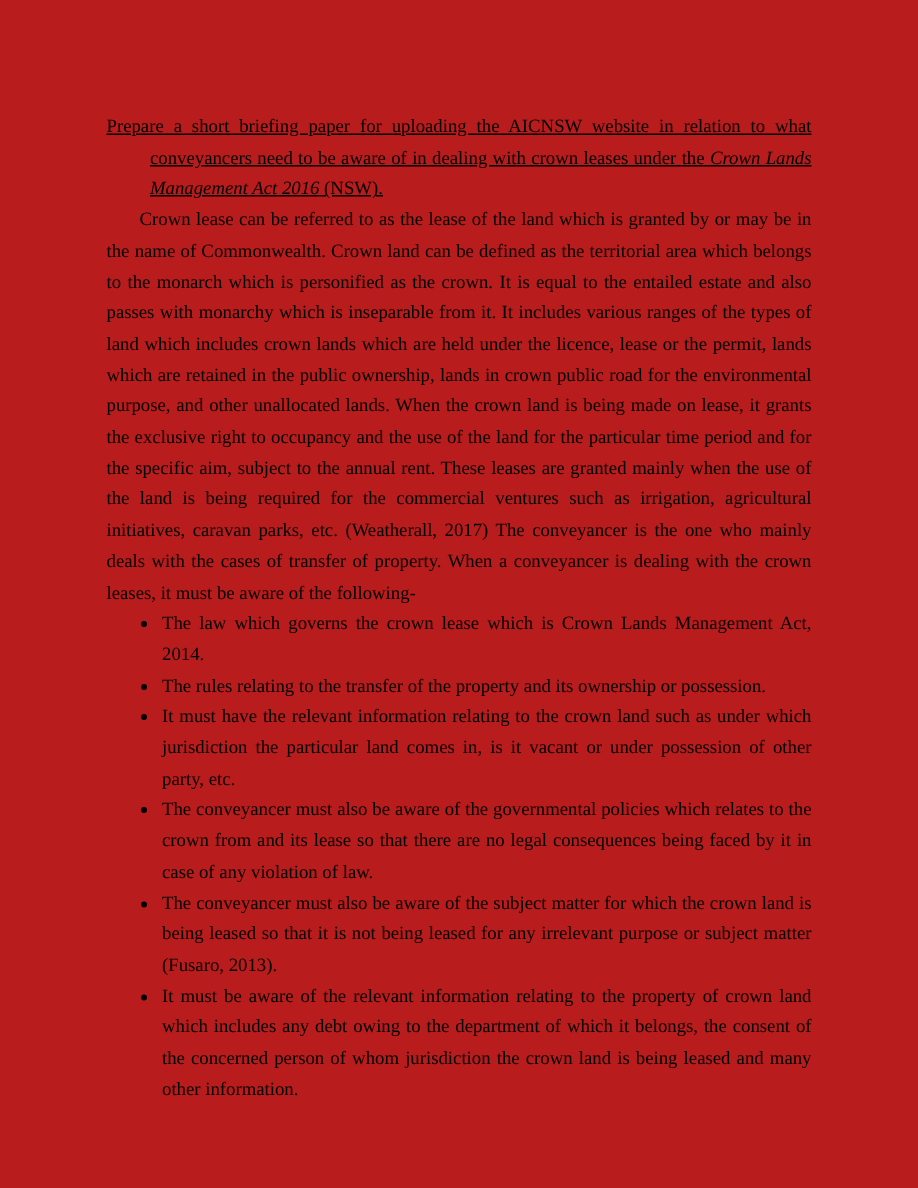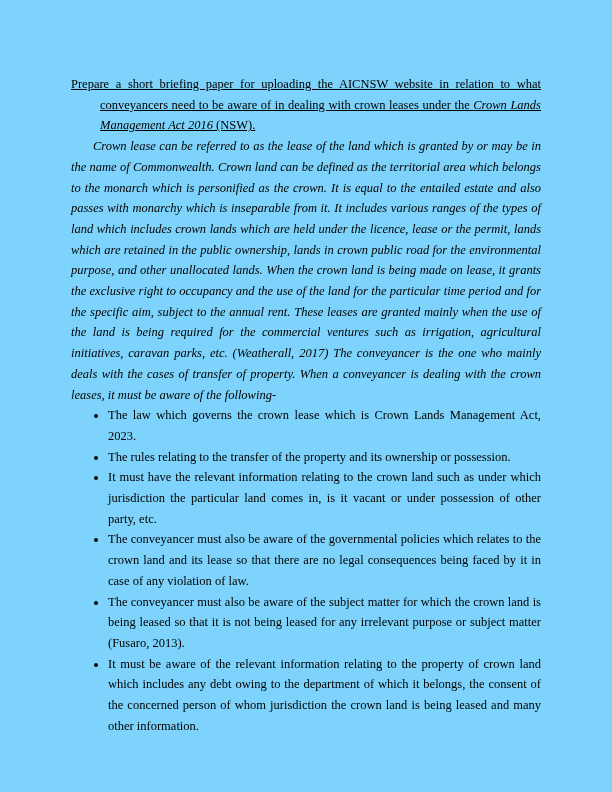--- a/index.html
+++ b/index.html
@@ -5,21 +5,21 @@
   html, body {
     margin: 0;
     padding: 0;
     background: #ffffff;
   }
   .page {
     position: relative;
     width: 612px;
     height: 792px;
     box-sizing: border-box;
-    background: #7dd3fc;
+    background: #b91c1c;
     color: #000000;
     padding: 74px 71px 60px 71px;
     font-family: "Liberation Serif", "DejaVu Serif", serif;
     font-size: 12.5px;
     line-height: 20.7px;
     overflow: hidden;
   }
   .heading {
     margin: 0;
     text-align: justify;
@@ -27,21 +27,20 @@
     padding-left: 29px;
     text-indent: -29px;
   }
   .heading .italic {
     font-style: italic;
   }
   .body-para {
     margin: 0;
     text-align: justify;
     text-indent: 22px;
-    font-style: italic;
   }
   .bullets {
     margin: 0;
     padding: 0 0 0 37px;
     list-style-position: outside;
   }
   .bullets li {
     text-align: justify;
     list-style-type: disc;
   }
@@ -49,21 +48,21 @@
 </head>
 <body>
 
 <div class="page">
 
   <p class="heading"><span>Prepare a short briefing paper for uploading the AICNSW website in relation to what conveyancers need to be aware of in dealing with crown leases under the </span><span class="italic">Crown Lands Management Act 2016</span><span> (NSW).</span></p>
 
   <p class="body-para">Crown lease can be referred to as the lease of the land which is granted by or may be in the name of Commonwealth. Crown land can be defined as the territorial area which belongs to the monarch which is personified as the crown. It is equal to the entailed estate and also passes with monarchy which is inseparable from it. It includes various ranges of the types of land which includes crown lands which are held under the licence, lease or the permit, lands which are retained in the public ownership, lands in crown public road for the environmental purpose, and other unallocated lands. When the crown land is being made on lease, it grants the exclusive right to occupancy and the use of the land for the particular time period and for the specific aim, subject to the annual rent. These leases are granted mainly when the use of the land is being required for the commercial ventures such as irrigation, agricultural initiatives, caravan parks, etc. (Weatherall, 2017) The conveyancer is the one who mainly deals with the cases of transfer of property. When a conveyancer is dealing with the crown leases, it must be aware of the following-</p>
 
   <ul class="bullets">
-    <li>The law which governs the crown lease which is Crown Lands Management Act, 2023.</li>
+    <li>The law which governs the crown lease which is Crown Lands Management Act, 2014.</li>
     <li>The rules relating to the transfer of the property and its ownership or possession.</li>
     <li>It must have the relevant information relating to the crown land such as under which jurisdiction the particular land comes in, is it vacant or under possession of other party, etc.</li>
-    <li>The conveyancer must also be aware of the governmental policies which relates to the crown land and its lease so that there are no legal consequences being faced by it in case of any violation of law.</li>
+    <li>The conveyancer must also be aware of the governmental policies which relates to the crown from and its lease so that there are no legal consequences being faced by it in case of any violation of law.</li>
     <li>The conveyancer must also be aware of the subject matter for which the crown land is being leased so that it is not being leased for any irrelevant purpose or subject matter (Fusaro, 2013).</li>
     <li>It must be aware of the relevant information relating to the property of crown land which includes any debt owing to the department of which it belongs, the consent of the concerned person of whom jurisdiction the crown land is being leased and many other information.</li>
   </ul>
 
 </div>
 
 </body></html>

